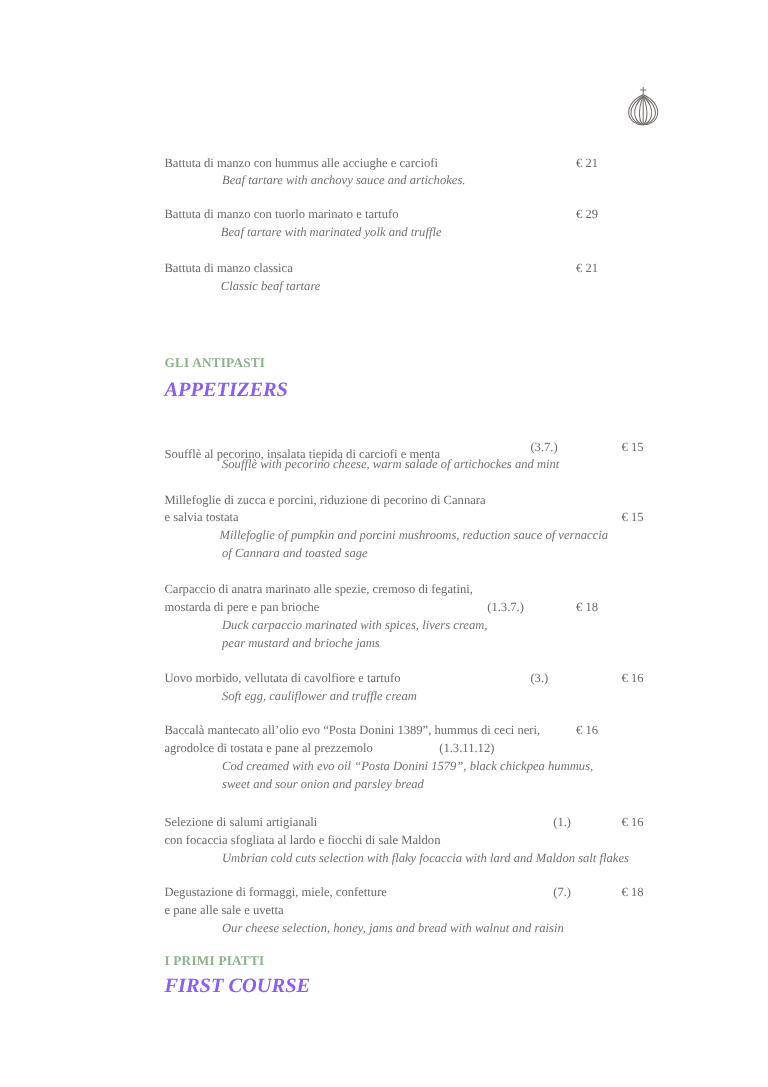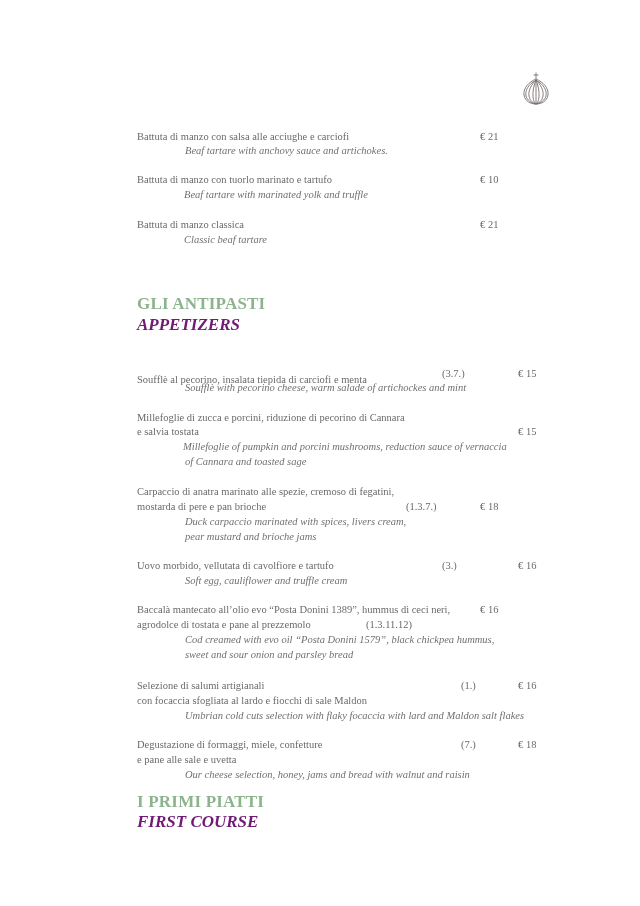--- a/index.html
+++ b/index.html
@@ -3,48 +3,48 @@
   <meta charset="utf-8">
   <style>
     html, body { margin: 0; padding: 0; background: #ffffff; }
     body { width: 640px; height: 906px; position: relative; overflow: hidden;
            font-family: "Liberation Serif", "DejaVu Serif", serif; color: #6f6f6f; }
     .logo { position: absolute; left: 521px; top: 72px; width: 30px; height: 34px; }
     .abs { position: absolute; white-space: nowrap; }
     .it { font-style: normal; font-size: 10.5px; line-height: 15px; color: #6a6a6a; }
     .en { font-style: italic; font-size: 10.5px; line-height: 15px; color: #707070; margin-left: 48px; }
     .price, .allerg { font-size: 10.5px; line-height: 15px; color: #6a6a6a; }
-    .sec-it { font-weight: bold; font-size: 17px; line-height: 21px; color: #8db38d; letter-spacing: 0.2px; }
-    .sec-en { font-weight: bold; font-style: italic; font-size: 17px; line-height: 21px; color: #701a75; }
+    .sec-it { font-weight: bold; font-size: 11px; line-height: 21px; color: #8db38d; letter-spacing: 0.2px; }
+    .sec-en { font-weight: bold; font-style: italic; font-size: 17px; line-height: 21px; color: #8b5cf6; }
   </style>
 </head>
 <body>
 
 <svg class="logo" viewBox="0 0 30 34">
   <g fill="none" stroke="#7a7070" stroke-width="0.9">
     <line x1="15" y1="0.5" x2="15" y2="7"></line>
     <line x1="12.5" y1="3" x2="17.5" y2="3"></line>
     <path d="M15 7 C 8 10, 2 16, 3 23 C 4 29, 9 32, 15 32 C 21 32, 26 29, 27 23 C 28 16, 22 10, 15 7 Z"></path>
     <path d="M15 8 C 11 12, 7 18, 8 24 C 9 29, 12 31, 15 32"></path>
     <path d="M15 8 C 19 12, 23 18, 22 24 C 21 29, 18 31, 15 32"></path>
     <path d="M15 8 C 13 13, 11.5 19, 12 25 C 12.5 29, 13.5 31, 15 32"></path>
     <path d="M15 8 C 17 13, 18.5 19, 18 25 C 17.5 29, 16.5 31, 15 32"></path>
     <path d="M15 8 C 7 13, 4 18, 5 24 C 6 28, 10 31, 15 32"></path>
     <path d="M15 8 C 23 13, 26 18, 25 24 C 24 28, 20 31, 15 32"></path>
     <line x1="15" y1="8" x2="15" y2="32"></line>
   </g>
 </svg>
 
-<div class="abs it" style="left:137px;top:129px">Battuta di manzo con salsa alle acciughe e carciofi</div>
+<div class="abs it" style="left:137px;top:129px">Battuta di manzo con hummus alle acciughe e carciofi</div>
 <div class="abs en" style="left:137px;top:143px">Beaf tartare with anchovy sauce and artichokes.</div>
 <div class="abs price" style="left:480px;top:129px">€ 21</div>
 
 <div class="abs it" style="left:137px;top:172px">Battuta di manzo con tuorlo marinato e tartufo</div>
 <div class="abs en" style="left:136px;top:187px">Beaf tartare with marinated yolk and truffle</div>
-<div class="abs price" style="left:480px;top:172px">€ 10</div>
+<div class="abs price" style="left:480px;top:172px">€ 29</div>
 
 <div class="abs it" style="left:137px;top:217px">Battuta di manzo classica</div>
 <div class="abs en" style="left:136px;top:232px">Classic beaf tartare</div>
 <div class="abs price" style="left:480px;top:217px">€ 21</div>
 
 <div class="abs sec-it" style="left:137px;top:293px">GLI ANTIPASTI</div>
 <div class="abs sec-en" style="left:137px;top:314px">APPETIZERS</div>
 
 <div class="abs it" style="left:137px;top:372px">Soufflè al pecorino, insalata tiepida di carciofi e menta</div>
 <div class="abs en" style="left:137px;top:380px">Soufflè with pecorino cheese, warm salade of artichockes and mint</div>

